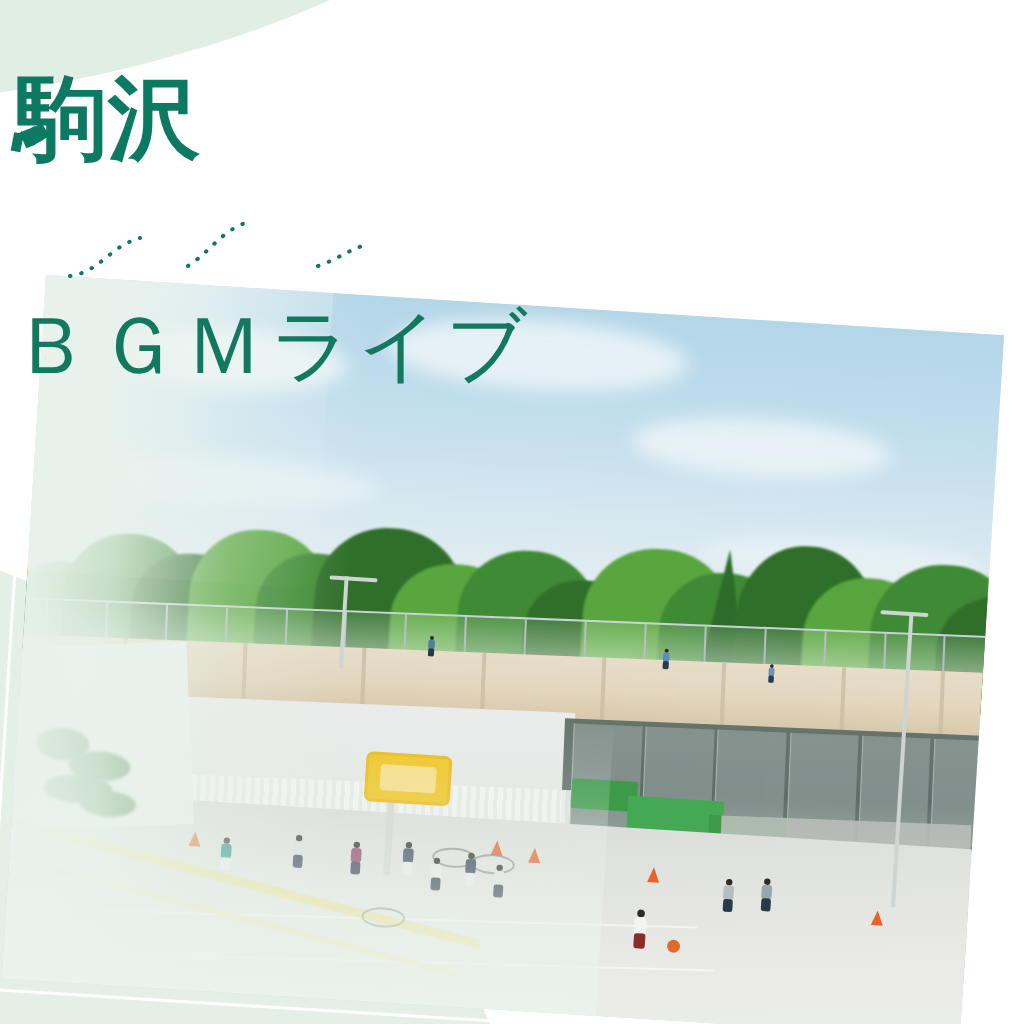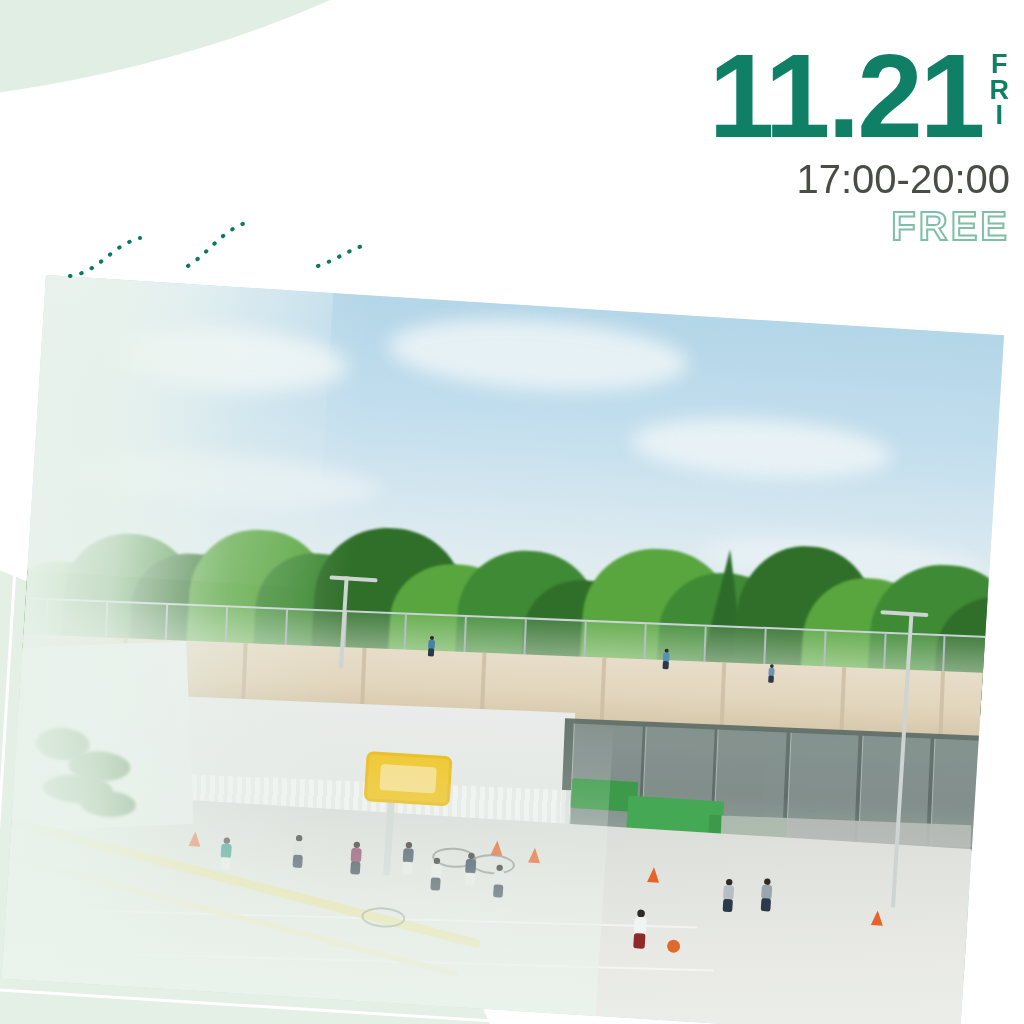--- a/index.html
+++ b/index.html
@@ -312,35 +312,27 @@
       </div>
       <div class="ball" style="left:69%;top:88.5%;"></div>
 
       <div class="fade-topleft"></div>
       <div class="fade-left"></div>
       <div class="fade-bottom"></div>
     </div>
     <div class="photo-frame"></div>
   </div>
 
+  <div class="headline">
+    <div class="h-kanji">駒沢</div>
+  </div>
 
 
   <svg class="kana-dots" viewBox="0 0 470 110">
     <path d="M70,88 C100,84 110,58 140,50" fill="none" stroke="#0c7a62" stroke-width="4" stroke-linecap="round" stroke-dasharray="0.5 11"></path>
     <path d="M188,78 C210,64 222,42 248,34" fill="none" stroke="#0c7a62" stroke-width="4" stroke-linecap="round" stroke-dasharray="0.5 11"></path>
     <path d="M318,78 C336,72 348,62 368,56" fill="none" stroke="#0c7a62" stroke-width="4" stroke-linecap="round" stroke-dasharray="0.5 11"></path>
   </svg>
 
-
-  <div class="datebox">
-    <div class="date-row">
-      <div class="date-num">11.21</div>
-      <div class="dow">
-        <div>F</div>
-        <div>R</div>
-        <div>I</div>
-      </div>
-    </div>
-    <div class="time">17:00-20:00</div>
-    <div class="freeword">FREE</div>
-  </div>
+  <div class="h-bgm">ＢＧＭライブ</div>
+
 
 </div>
 
 </body></html>

